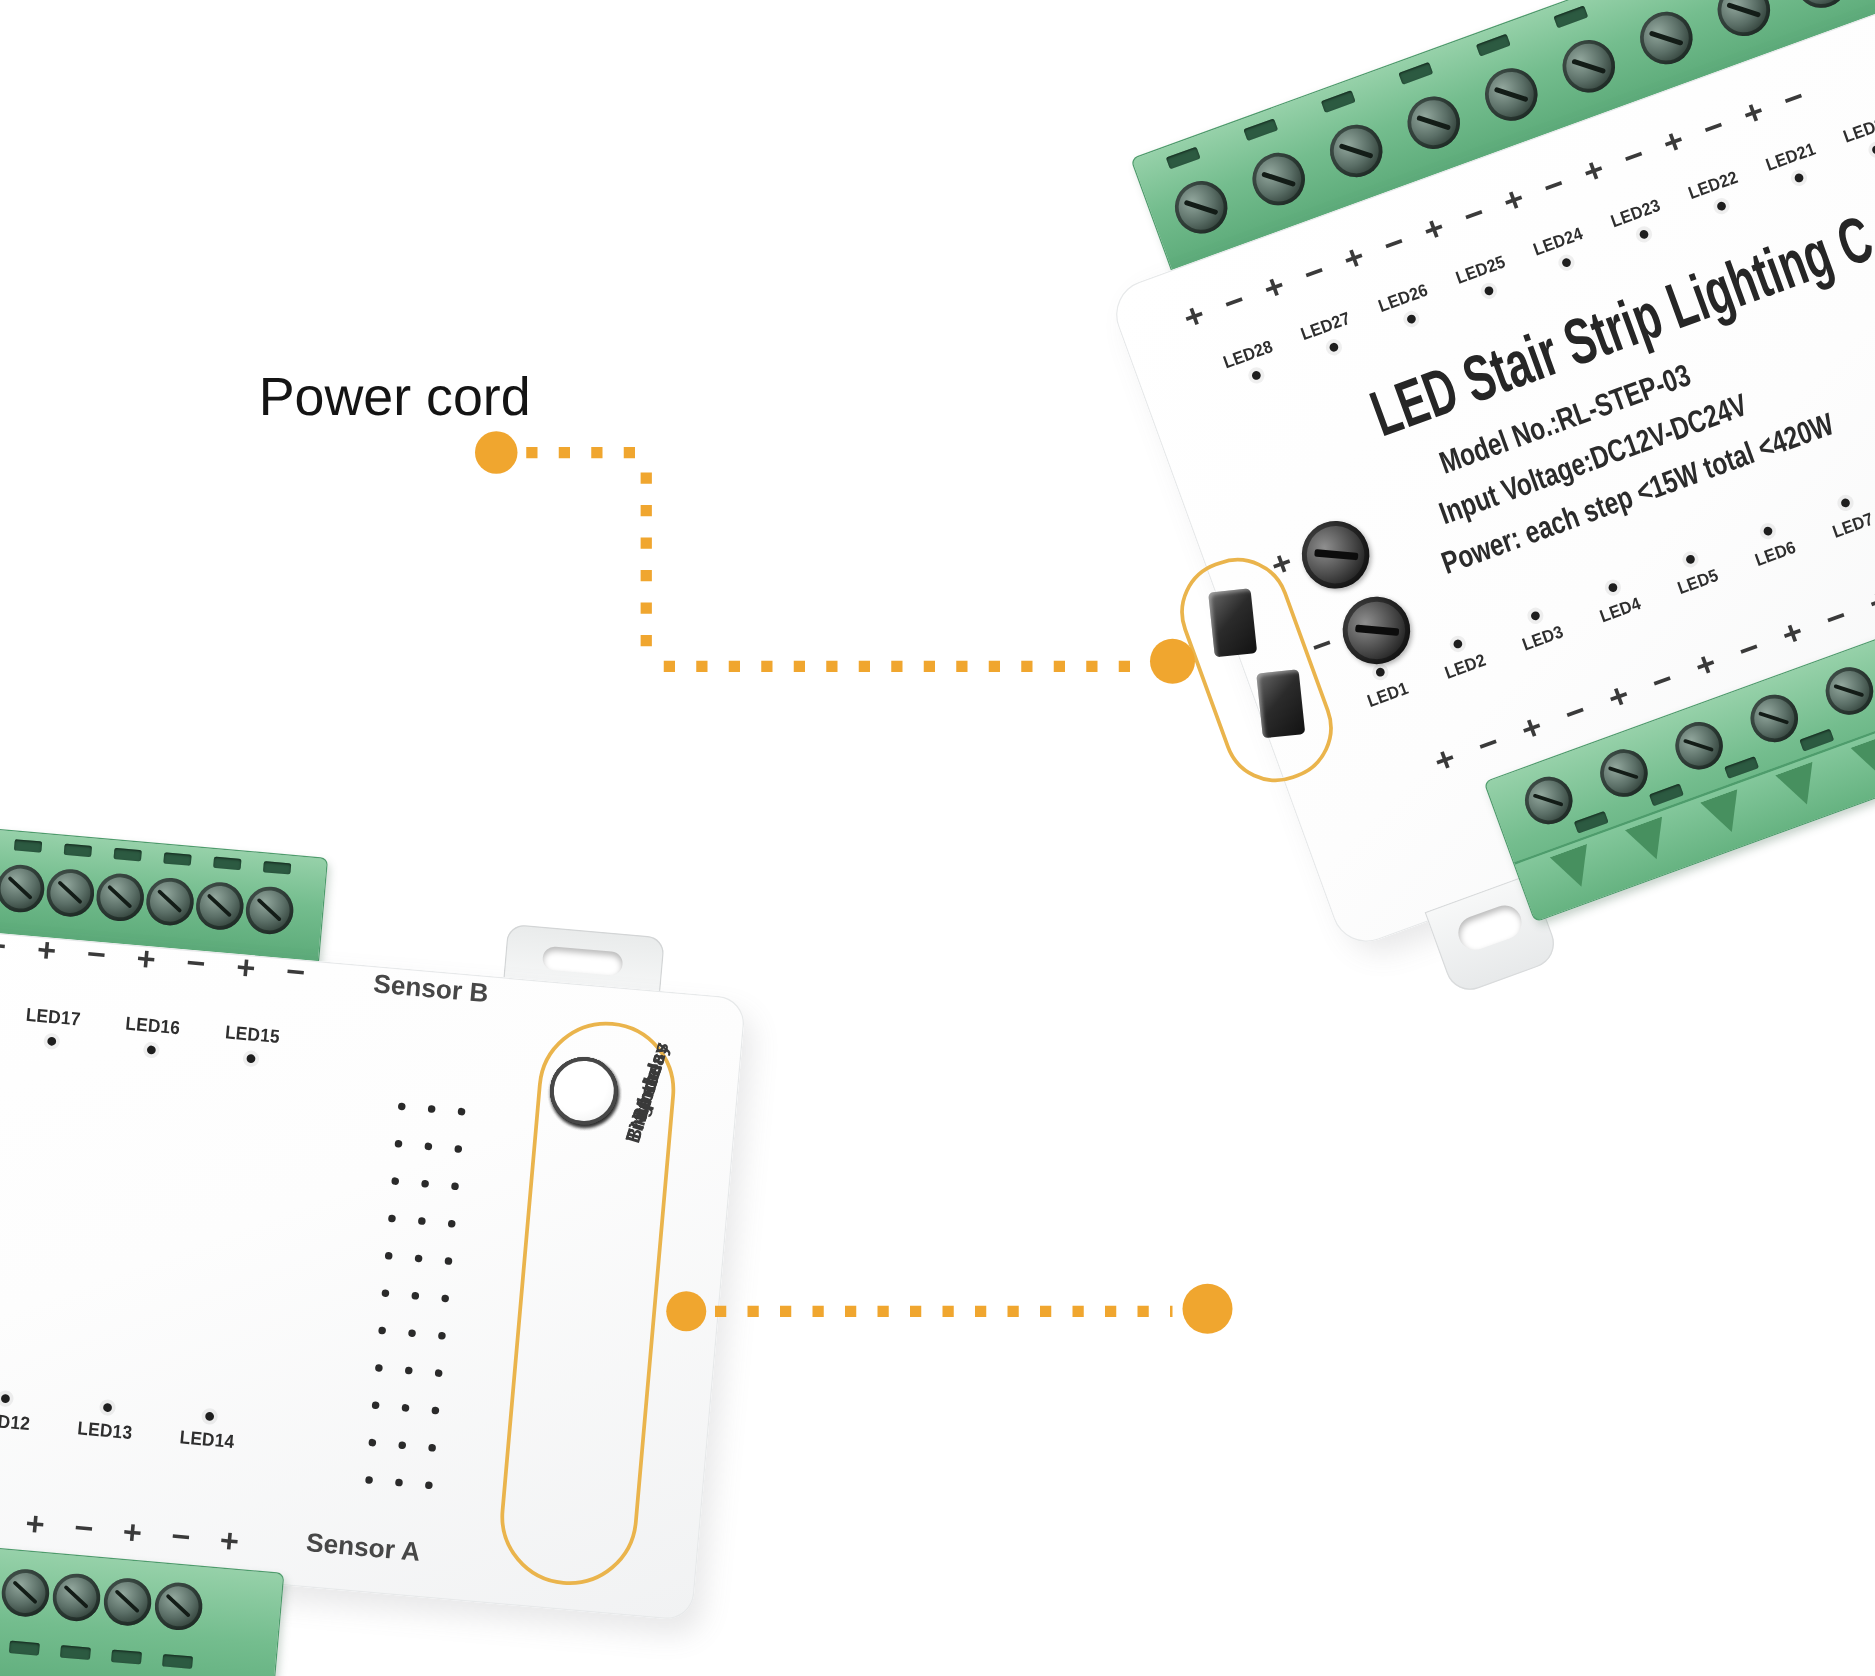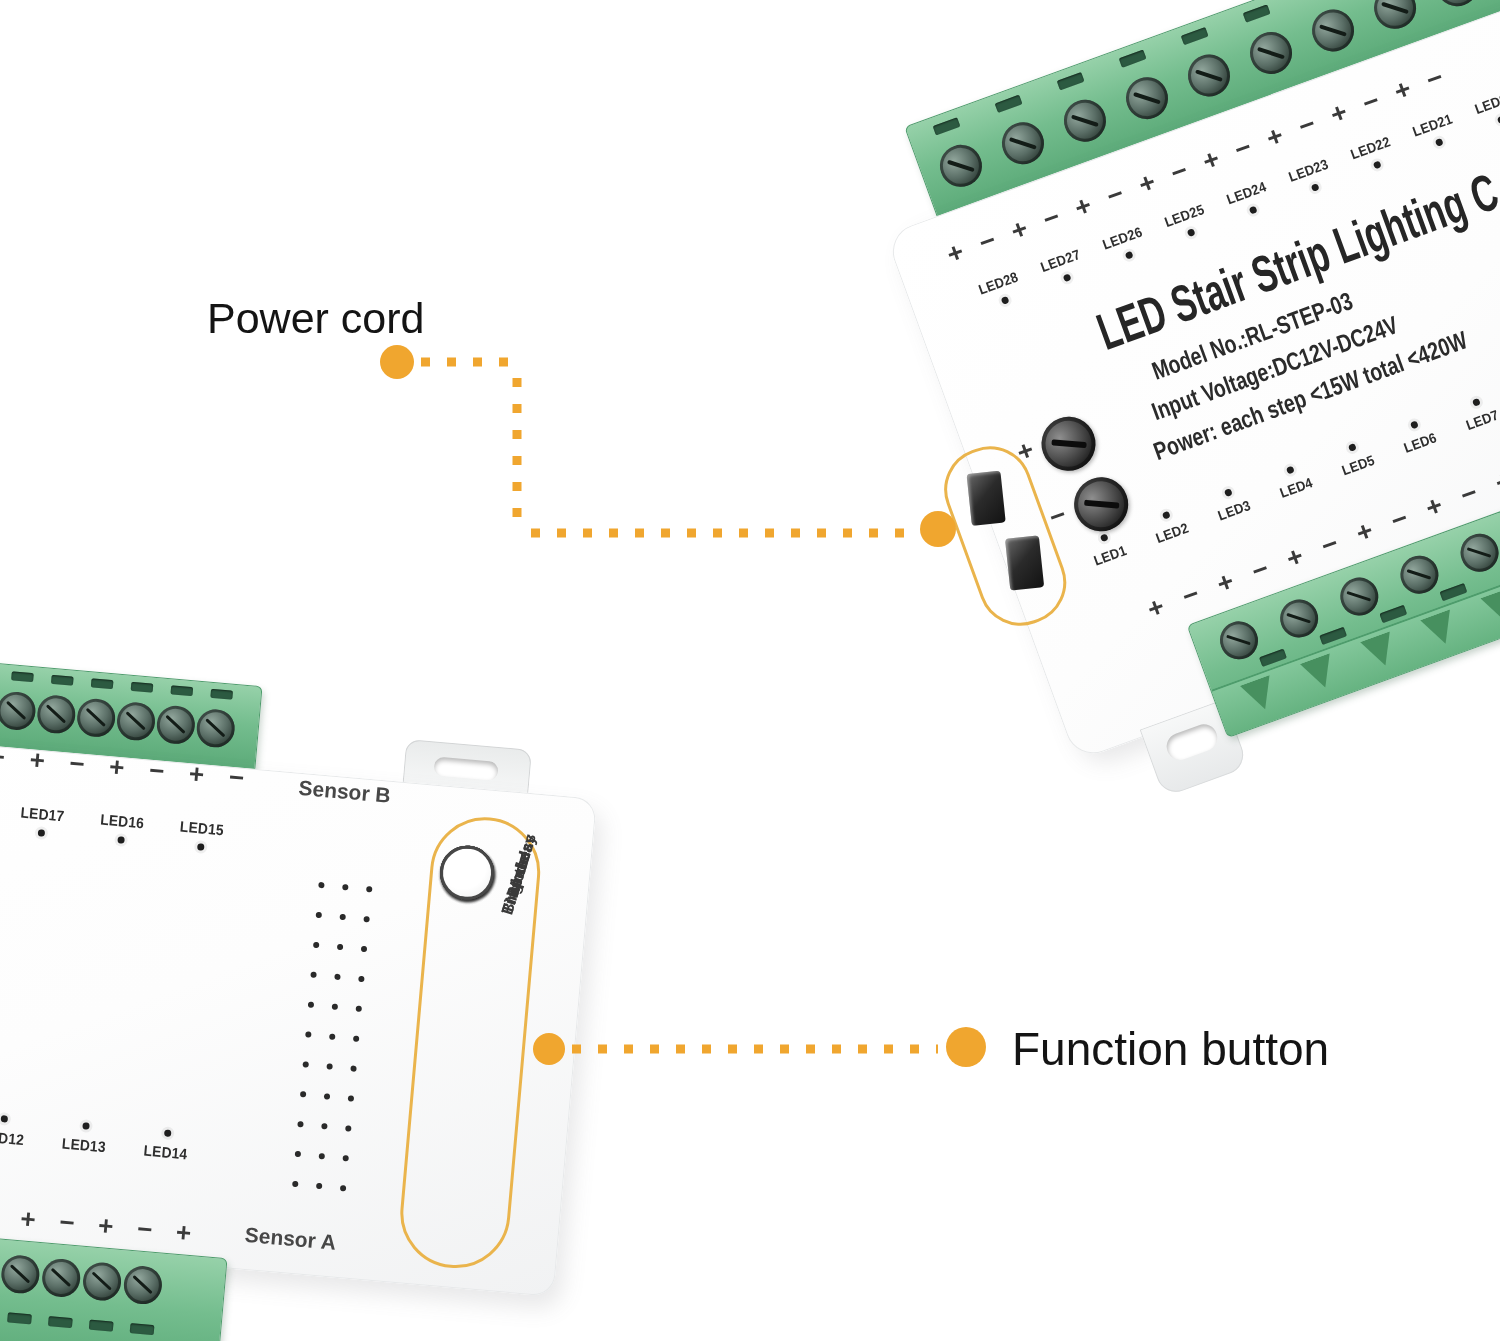--- a/index.html
+++ b/index.html
@@ -451,14 +451,13 @@
     <circle cx="397" cy="362" r="17" fill="#F0A62F"></circle>
     <circle cx="938" cy="529" r="18" fill="#F0A62F"></circle>
     <circle cx="549" cy="1049" r="16" fill="#F0A62F"></circle>
     <circle cx="966" cy="1047" r="20" fill="#F0A62F"></circle>
   </svg>
 
   <div class="callout-label lab-power">
     <div>Power cord</div>
   </div>
 
-  <div class="callout-label lab-func">Function button</div>
 </div>
 
 </body></html>

